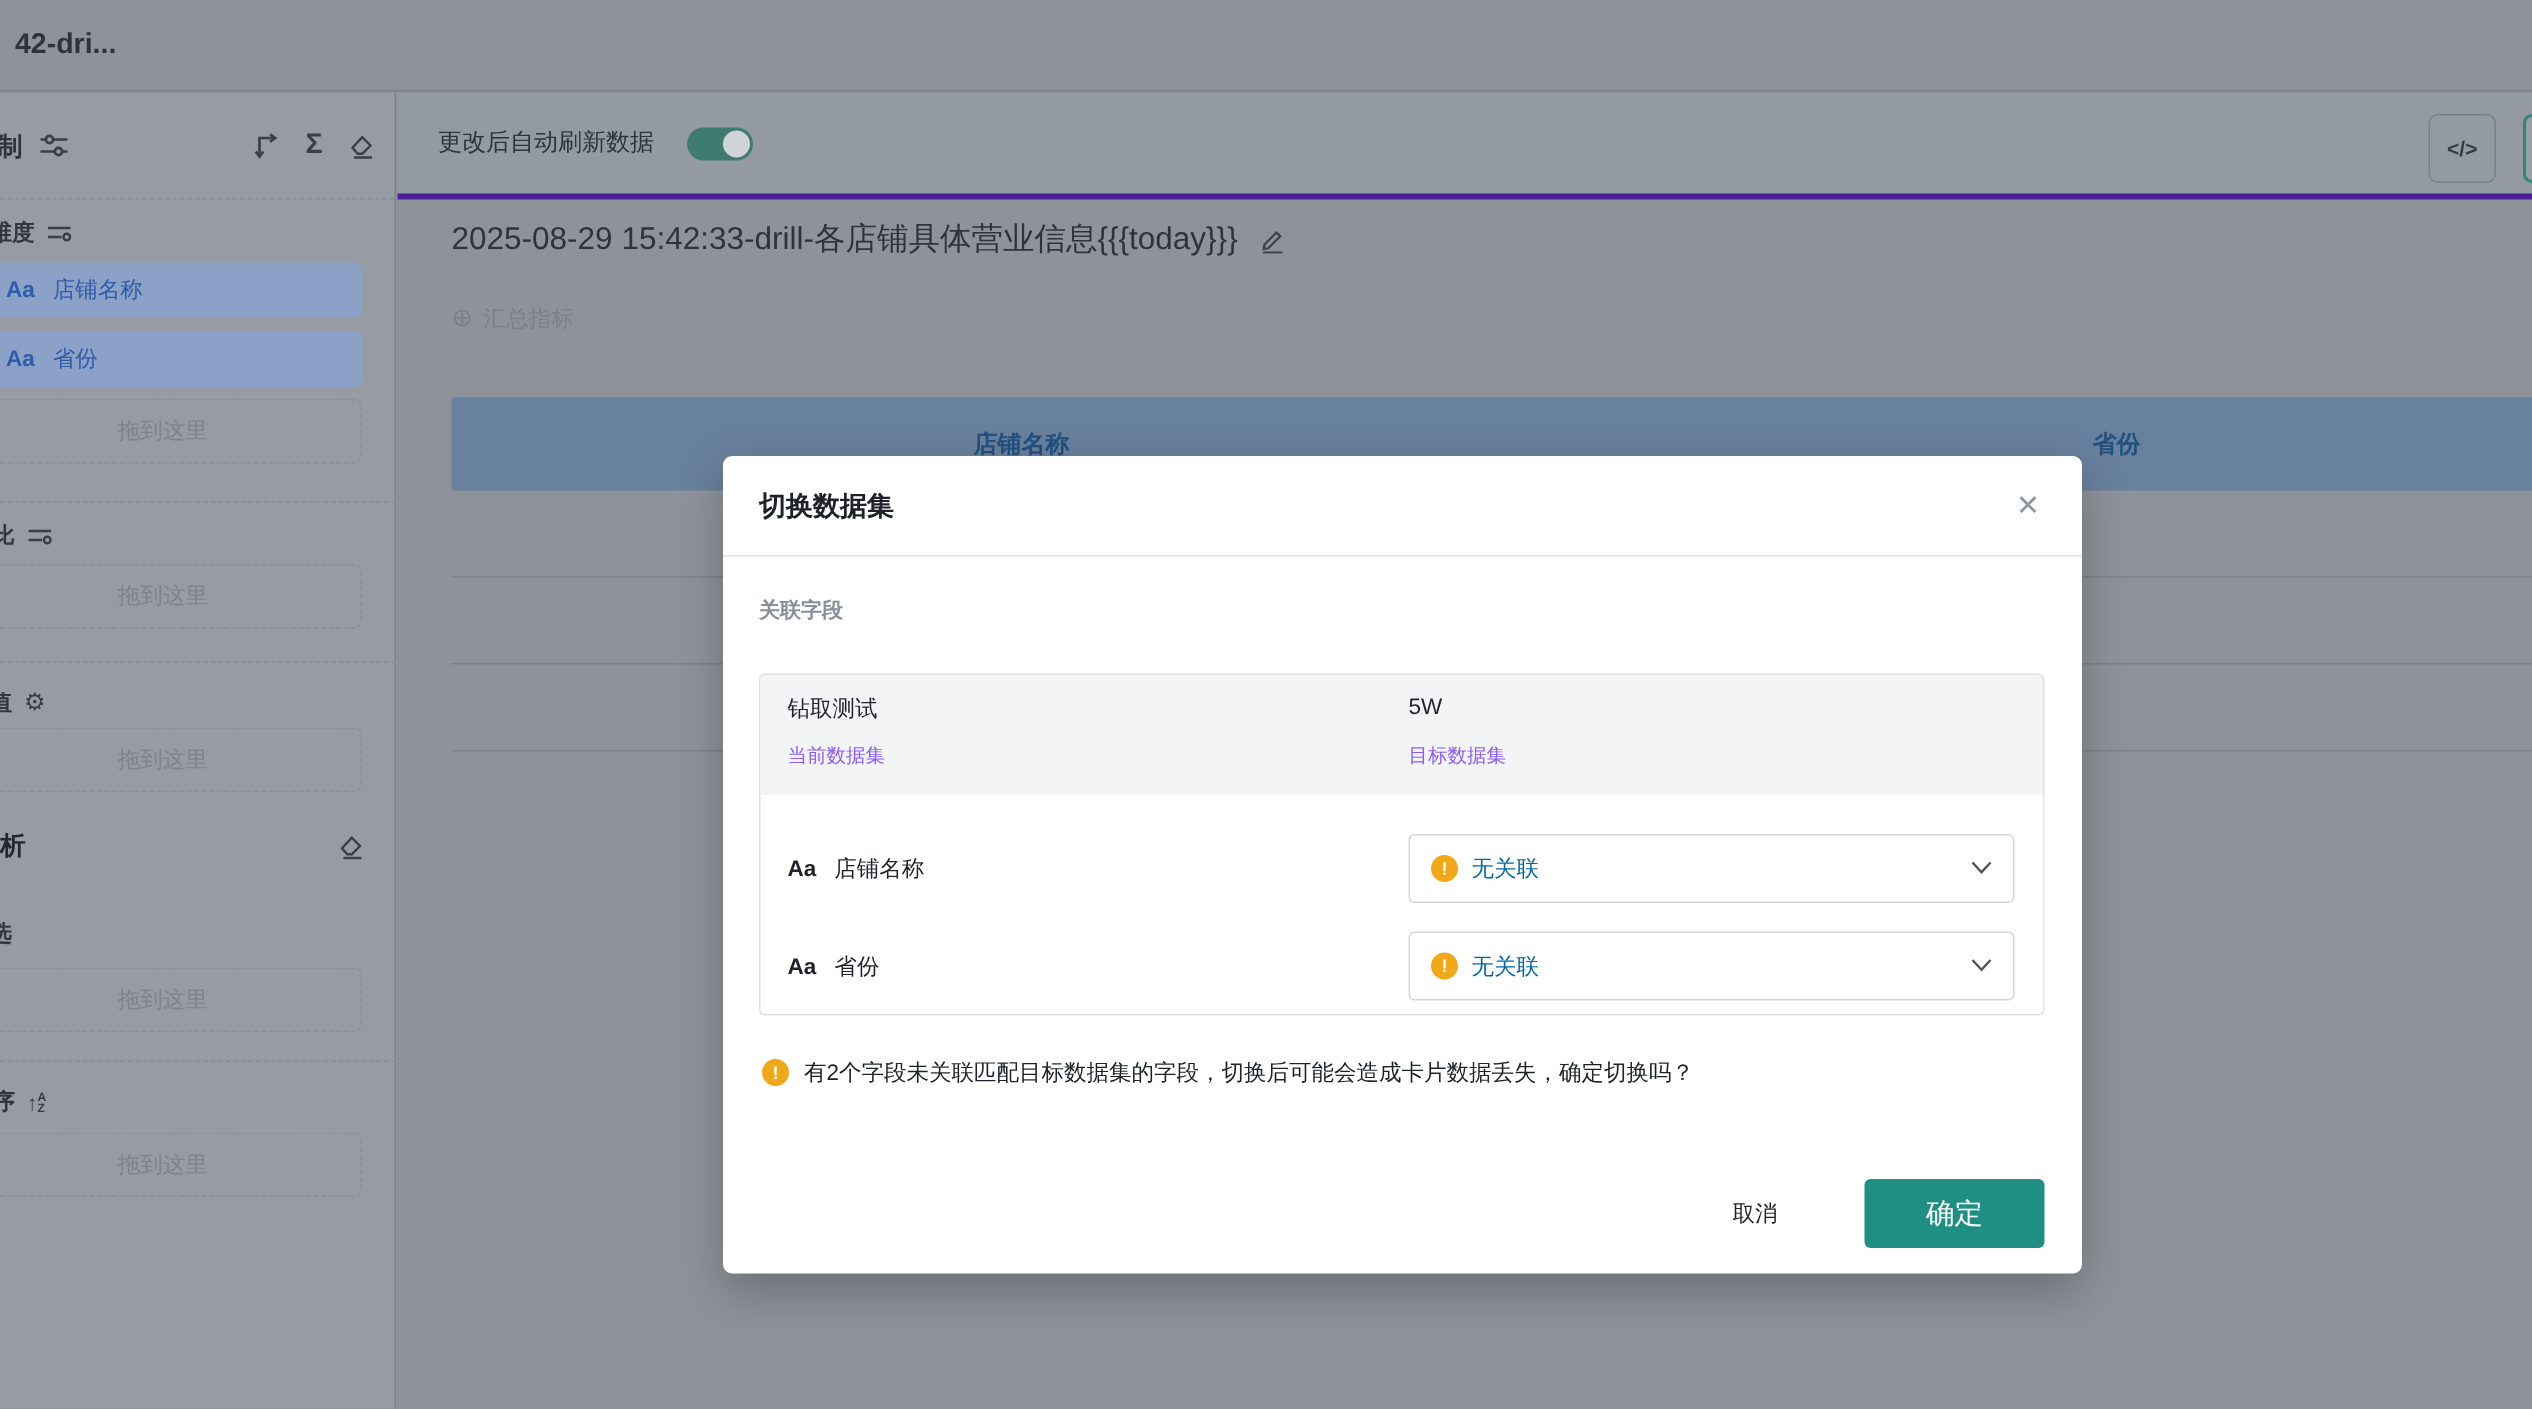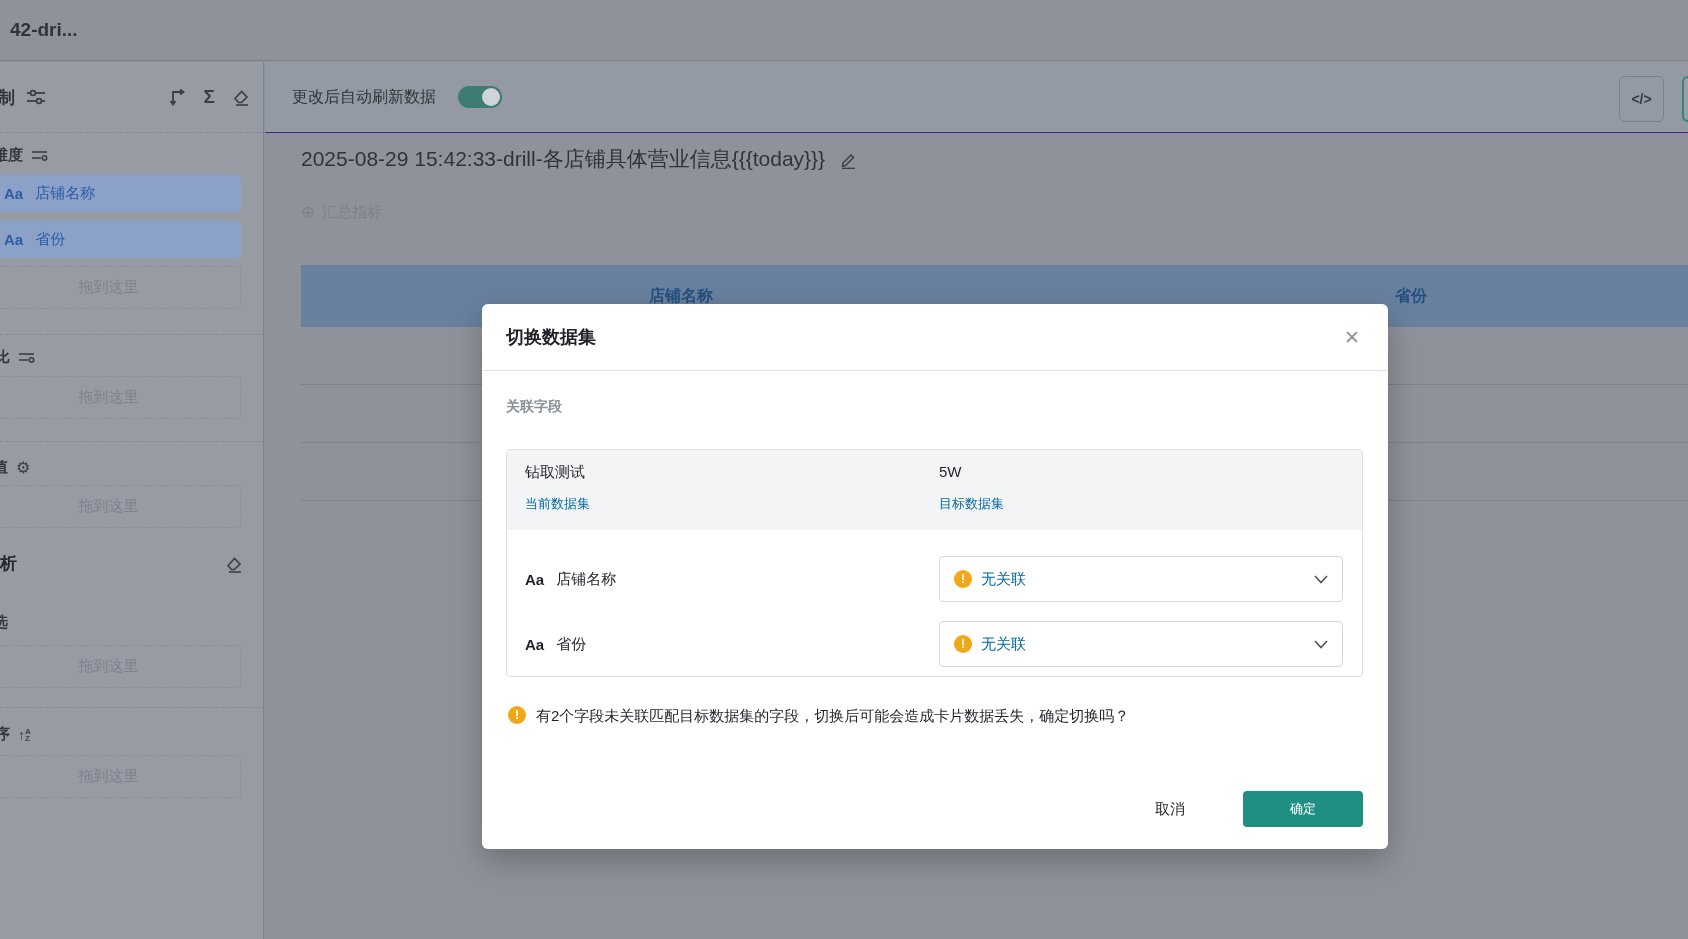--- a/index.html
+++ b/index.html
@@ -30,21 +30,21 @@
   .dash-sep { position:absolute; left:0; width:264px; border-top:1px dashed #868b94; }
   .analysis-row { position:absolute; left:0; width:264px; display:flex; align-items:center; }
   .analysis-row .hdr { font-size:17px; font-weight:bold; color:#23272e; margin-left:-17px; }
   .analysis-row .icon { margin-left:auto; margin-right:20px; }
   .sort-glyph { display:inline-flex; align-items:center; color:#3a3f47; }
   .sort-glyph .arrow { font-size:14px; font-weight:bold; }
   .sort-glyph .az { display:flex; flex-direction:column; font-size:8px; line-height:7px; font-weight:bold; }
 
   .main { position:absolute; left:265px; top:62px; width:1423px; height:877px; }
   .main-toolbar { position:absolute; left:0; top:0; width:100%; height:71px; background:#949aa3;
-                  border-bottom:1px solid #4c1d95; display:flex; align-items:center; }
+                  border-bottom:4px solid #4c1d95; display:flex; align-items:center; }
   .auto-refresh { margin-left:27px; font-size:16px; color:#2f343b; }
   .toggle { margin-left:22px; width:44px; height:22px; border-radius:11px; background:#3e7b72; position:relative; }
   .toggle .knob { position:absolute; right:2px; top:2px; width:18px; height:18px; border-radius:50%; background:#d0d3d7; }
   .code-btn { position:absolute; right:24px; top:14px; width:45px; height:46px; border:1px solid #7a7f88; border-radius:6px;
               display:flex; align-items:center; justify-content:center; font-size:14px; font-weight:bold; color:#343942; }
   .teal-sliver { position:absolute; right:-1px; top:14px; width:7px; height:46px; background:#999fa7;
                  border:2px solid #35847a; border-right:none; border-radius:6px 0 0 6px; }
 
   .canvas { position:absolute; left:0; top:72px; width:100%; height:805px; background:#8e939b; }
   .card-title-row { position:absolute; left:36px; top:11px; display:flex; align-items:center; gap:14px; }
@@ -63,35 +63,35 @@
   .overlay { position:absolute; inset:0; background:rgba(0,0,0,0); }
   .modal { position:absolute; left:482px; top:304px; width:906px; height:545px; background:#ffffff; border-radius:6px;
            box-shadow:0 12px 32px rgba(0,0,0,0.25); }
   .modal-header { position:relative; height:67px; border-bottom:1px solid #e0e3e7; display:flex; align-items:center; }
   .modal-title { margin-left:24px; font-size:18px; font-weight:600; color:#1f2329; }
   .modal-close { position:absolute; right:28px; top:22px; font-size:19px; color:#8f959e; cursor:default; }
   .sec-field-label { position:absolute; left:24px; top:94px; font-size:14px; font-weight:700; color:#8a9099; }
   .map-box { position:absolute; left:24px; top:145px; width:857px; height:228px; border:1px solid #dee0e3; border-radius:4px; overflow:hidden; }
   .map-head { position:absolute; left:0; top:0; width:100%; height:80px; background:#f3f4f6; }
   .map-col-name { position:absolute; top:13px; font-size:15px; color:#1f2329; }
-  .map-col-cap  { position:absolute; top:45px; font-size:13px; color:#0369a1; }
+  .map-col-cap  { position:absolute; top:45px; font-size:13px; color:#8b5cf6; }
   .pos-l { left:18px; } .pos-r { left:432px; }
   .map-row-label { position:absolute; left:18px; height:46px; display:flex; align-items:center; gap:12px; color:#1f2329; }
   .map-row-label .aa { font-size:15px; font-weight:600; } .map-row-label .fl { font-size:15px; }
   .select { position:absolute; left:432px; width:404px; height:46px; border:1px solid #d4d7da; border-radius:4px; background:#fff;
             display:flex; align-items:center; padding:0 14px; gap:9px; }
   .warn-ic { width:18px; height:18px; border-radius:50%; background:#f0a818; color:#fff; font-size:12px; font-weight:bold;
              display:inline-flex; align-items:center; justify-content:center; flex:0 0 18px; }
   .select .val { font-size:15px; color:#0369a1; }
   .select .chev { margin-left:auto; }
   .warn-line { position:absolute; left:26px; top:402px; display:flex; align-items:flex-start; gap:10px; width:840px; }
   .warn-line .txt { font-size:15px; color:#1f2329; line-height:20px; padding-top:0px; }
   .modal-footer { position:absolute; right:25px; bottom:17px; display:flex; align-items:center; gap:48px; }
   .btn-cancel { font-size:15px; color:#1f2329; background:transparent; border:none; padding:0 10px; height:46px; }
-  .btn-confirm { width:120px; height:36px; background:#1f8f83; border:none; border-radius:4px; color:#ffffff; font-size:13px; }
+  .btn-confirm { width:120px; height:46px; background:#1f8f83; border:none; border-radius:4px; color:#ffffff; font-size:19px; }
 </style>
 </head>
 <body>
 
 <div class="topbar">
   <div class="doc-title">42-dri...</div>
 </div>
 
 <div class="sidebar">
   <div class="side-toolbar">

